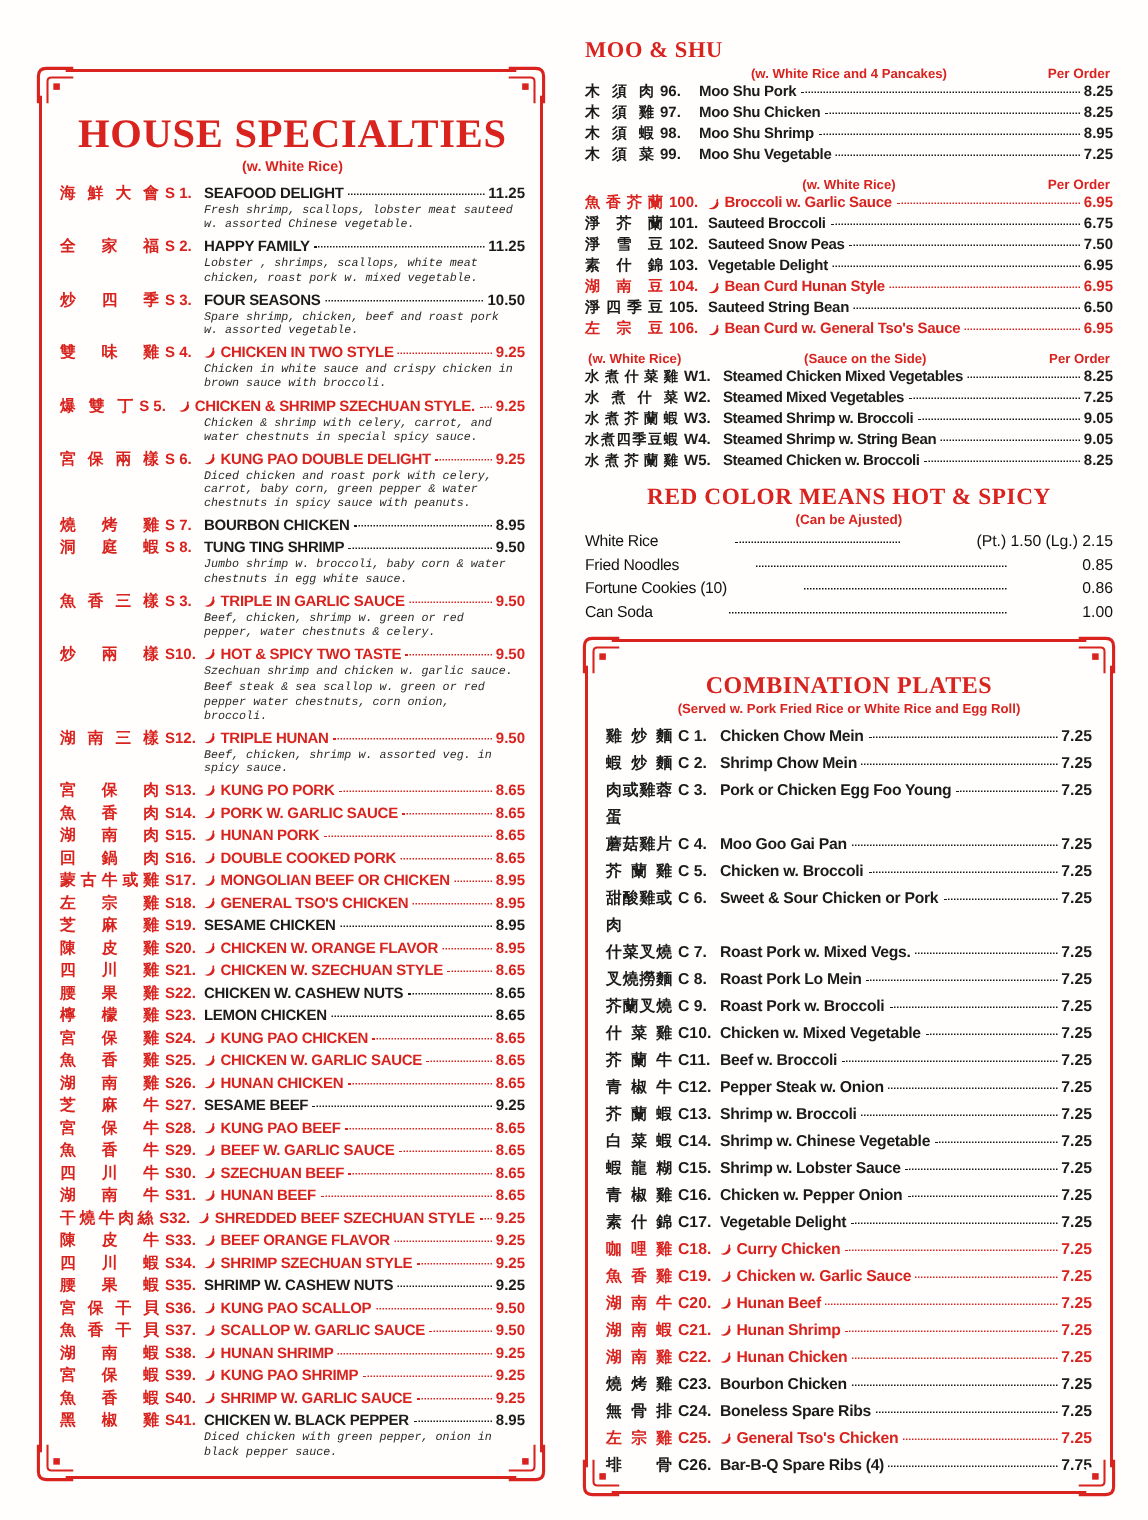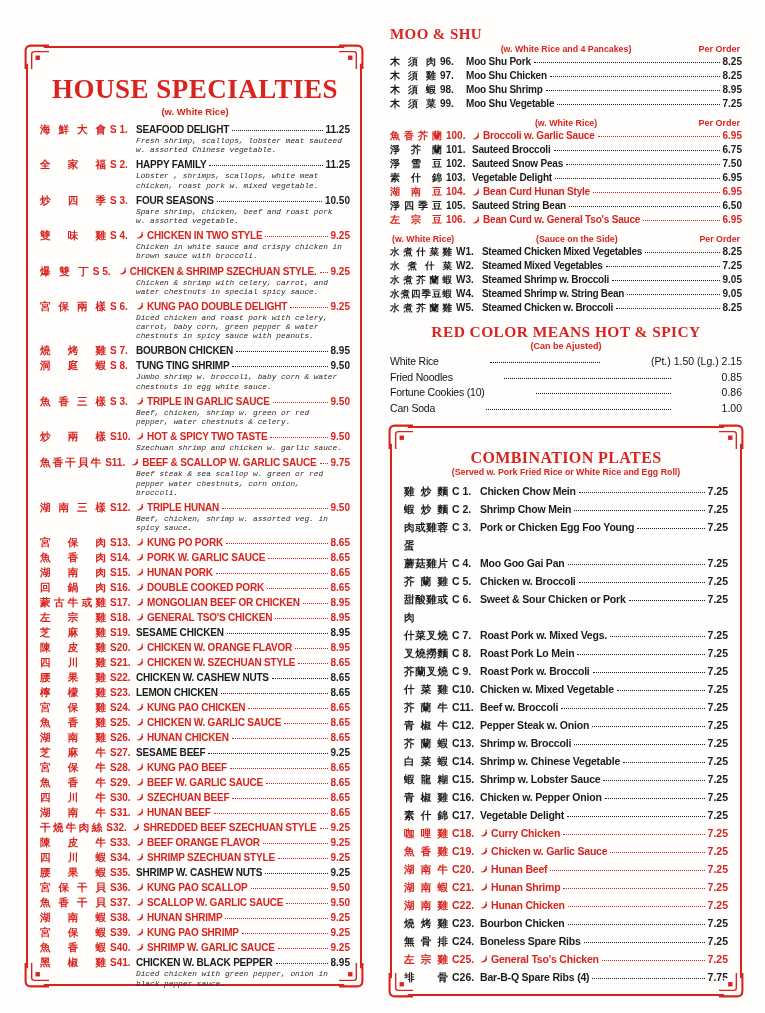--- a/index.html
+++ b/index.html
@@ -215,32 +215,20 @@
           <svg width="9" height="9" viewBox="0 0 12 12" aria-hidden="true">
             <path d="M8.6,0.7 C9.3,1.5 9.3,2.3 8.6,2.9 C10.2,4.7 9.3,8.0 6.5,9.3 C4.1,10.4 1.7,9.8 0.7,9.0 C3.2,9.0 5.2,8.1 6.3,6.4 C7.2,5.1 7.5,3.8 7.6,2.9 C7.0,2.2 7.4,1.2 8.6,0.7 Z" fill="currentColor"></path>
           </svg>
         </span>
     <span class="nm">HOT &amp; SPICY TWO TASTE</span>
     <span class="lead"></span>
     <span class="pr">9.50</span>
   </div>
   <div class="desc">Szechuan shrimp and chicken w. garlic sauce.</div>
 
-  <div class="row spicy">
-    <span class="zh">魚香干貝牛</span>
-    <span class="code">S11.</span>
-    <span class="pepper">
-          <svg width="9" height="9" viewBox="0 0 12 12" aria-hidden="true">
-            <path d="M8.6,0.7 C9.3,1.5 9.3,2.3 8.6,2.9 C10.2,4.7 9.3,8.0 6.5,9.3 C4.1,10.4 1.7,9.8 0.7,9.0 C3.2,9.0 5.2,8.1 6.3,6.4 C7.2,5.1 7.5,3.8 7.6,2.9 C7.0,2.2 7.4,1.2 8.6,0.7 Z" fill="currentColor"></path>
-          </svg>
-        </span>
-    <span class="nm">BEEF &amp; SCALLOP W. GARLIC SAUCE</span>
-    <span class="lead"></span>
-    <span class="pr">9.75</span>
-  </div>
   <div class="desc">Beef steak &amp; sea scallop w. green or red pepper water chestnuts, corn onion, broccoli.</div>
 
   <div class="row spicy">
     <span class="zh">湖南三樣</span>
     <span class="code">S12.</span>
     <span class="pepper">
           <svg width="9" height="9" viewBox="0 0 12 12" aria-hidden="true">
             <path d="M8.6,0.7 C9.3,1.5 9.3,2.3 8.6,2.9 C10.2,4.7 9.3,8.0 6.5,9.3 C4.1,10.4 1.7,9.8 0.7,9.0 C3.2,9.0 5.2,8.1 6.3,6.4 C7.2,5.1 7.5,3.8 7.6,2.9 C7.0,2.2 7.4,1.2 8.6,0.7 Z" fill="currentColor"></path>
           </svg>
         </span>

